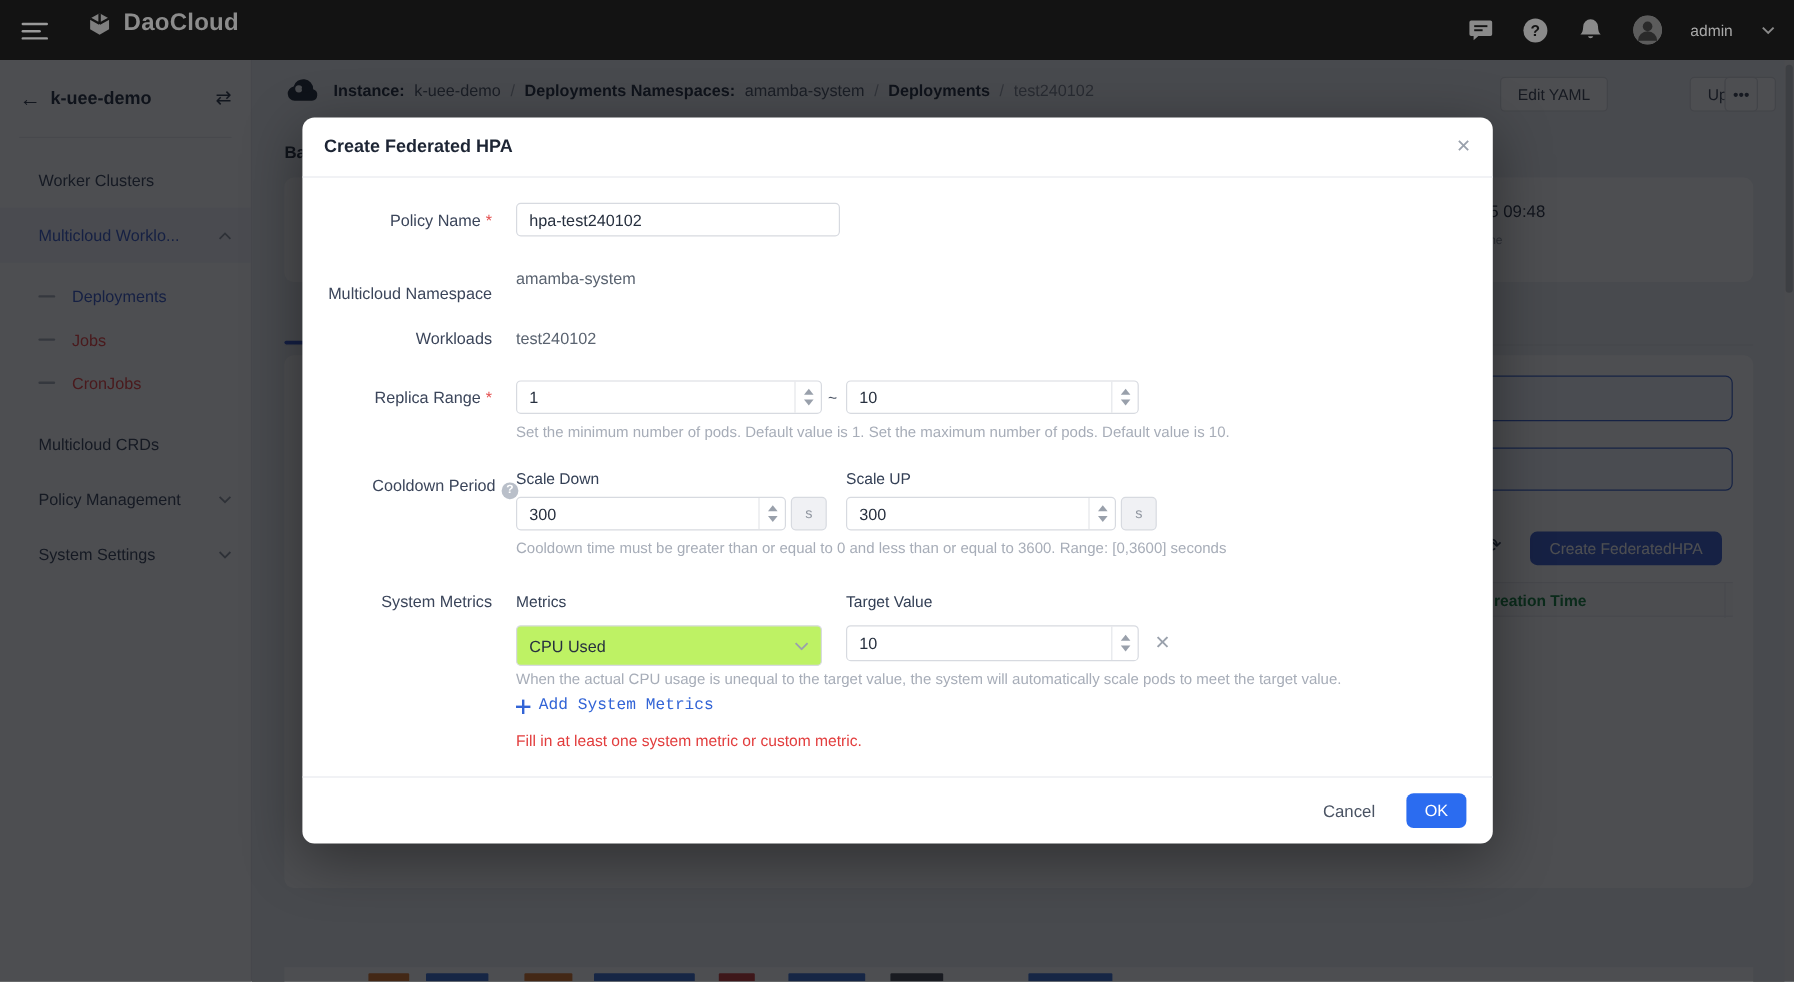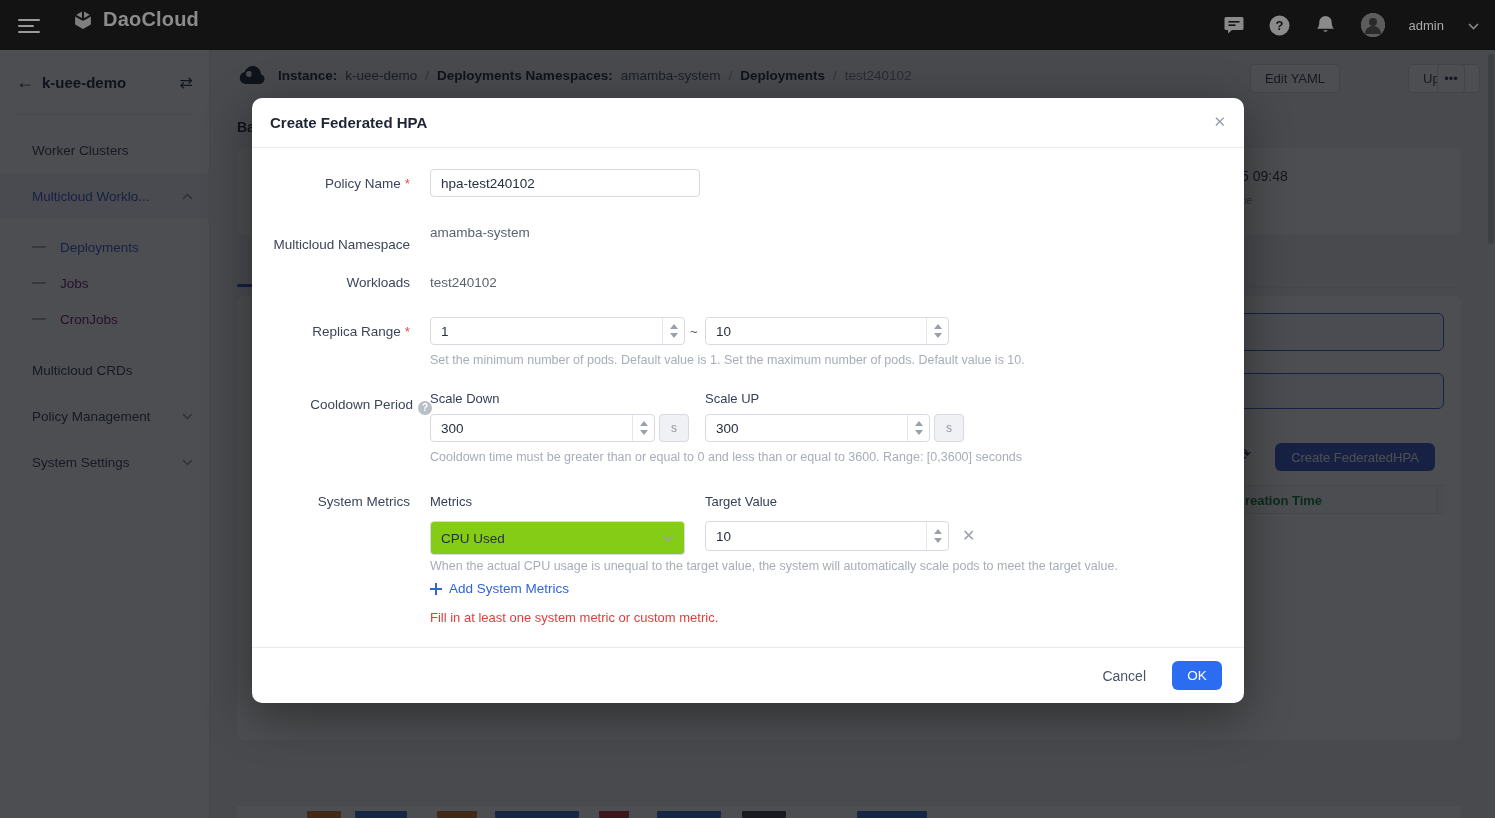--- a/index.html
+++ b/index.html
@@ -21,21 +21,21 @@
 
   
   .sidebar { position:absolute; top:50px; left:0; bottom:0; width:210px; background:#ffffff; border-right:1px solid #e5e7eb; }
   .sb-head { height:64px; display:flex; align-items:center; padding:0 16px; }
   .sb-back { font-size:18px; color:#2b3648; width:26px; cursor:pointer; }
   .sb-cluster { font-size:15px; font-weight:bold; color:#222c3d; flex:1; }
   .sb-refresh { font-size:16px; color:#2b3648; cursor:pointer; }
   .sb-divider { height:1px; background:#e8eaee; margin:0 16px; }
   .s-item { height:46px; display:flex; align-items:center; padding:0 16px 0 32px; font-size:13.5px; color:#39455c; cursor:pointer; }
   .s-item.active { color:#3a5ccc; background:#f2f4f9; }
-  .s-sub { height:36px; display:flex; align-items:center; padding-left:32px; font-size:13.5px; color:#701a75; cursor:pointer; }
+  .s-sub { height:36px; display:flex; align-items:center; padding-left:32px; font-size:13.5px; color:#ef4444; cursor:pointer; }
   .s-sub .dash { width:14px; height:2px; background:#aab0ba; margin-right:14px; border-radius:1px; }
   .s-sub.active { color:#3a5ccc; }
   .s-item .chev { margin-left:auto; color:#8f96a2; display:flex; }
   .s-group-pad { height:10px; }
 
   
   .crumbbar { position:absolute; top:50px; left:210px; right:0; height:50px; display:flex; align-items:center; }
   .cloud { margin-left:28px; margin-right:12px; display:flex; }
   .crumbs { display:flex; align-items:center; gap:8px; font-size:13.5px; }
   .crumb-b { font-weight:bold; color:#232d3d; }
@@ -85,24 +85,24 @@
   .numgroup { position:absolute; height:28px; border:1px solid #d7dae0; border-radius:4px; display:flex; background:#fff; }
   .numgroup.h30 { height:30px; }
   .num-val { flex:1; display:flex; align-items:center; padding:0 10px; font-size:13.5px; color:#27303f; }
   .spin { width:22px; border-left:1px solid #e4e6ea; display:flex; flex-direction:column; align-items:center; justify-content:center; gap:4px; cursor:pointer; }
   .tri-up { width:0; height:0; border-left:4px solid transparent; border-right:4px solid transparent; border-bottom:5px solid #99a0ab; }
   .tri-down { width:0; height:0; border-left:4px solid transparent; border-right:4px solid transparent; border-top:5px solid #99a0ab; }
   .addon { position:absolute; width:30px; height:28px; background:#f0f1f4; border:1px solid #d7dae0; border-radius:4px; display:flex; align-items:center; justify-content:center; font-size:12px; color:#8f959f; }
   .help { position:absolute; font-size:12.5px; color:#a7adb8; white-space:nowrap; }
   .sublabel { position:absolute; font-size:13px; color:#333f55; }
   .tilde { position:absolute; font-size:13px; color:#4a5363; }
-  .select { position:absolute; height:30px; border:1px solid #d7dae0; border-radius:4px; display:flex; align-items:center; padding:16px 10px; font-size:13.5px; color:#27303f; cursor:pointer; background:#84cc16; }
+  .select { position:absolute; height:30px; border:1px solid #d7dae0; border-radius:4px; display:flex; align-items:center; padding:16px 10px; font-size:13.5px; color:#27303f; cursor:pointer; background:#bef264; }
   .select .chev { margin-left:auto; color:#9aa1ac; display:flex; }
   .remove-x { position:absolute; color:#9aa1ac; font-size:16px; cursor:pointer; }
-  .addlink { position:absolute; display:flex; align-items:center; gap:7px; color:#3264d6; font-size:13.5px; cursor:pointer; }
+  .addlink { position:absolute; display:flex; align-items:center; gap:7px; color:#3264d6; font-size:13.5px; cursor:pointer;font-family:Liberation Mono, monospace; }
   .plus { position:relative; width:12px; height:12px; }
   .plus::before, .plus::after { content:""; position:absolute; background:#3264d6; }
   .plus::before { left:5px; top:0; width:2px; height:12px; }
   .plus::after { left:0; top:5px; width:12px; height:2px; }
   .error { position:absolute; font-size:13px; color:#e23d3d; white-space:nowrap; }
 </style>
 </head>
 <body>
 
 <div class="app">

